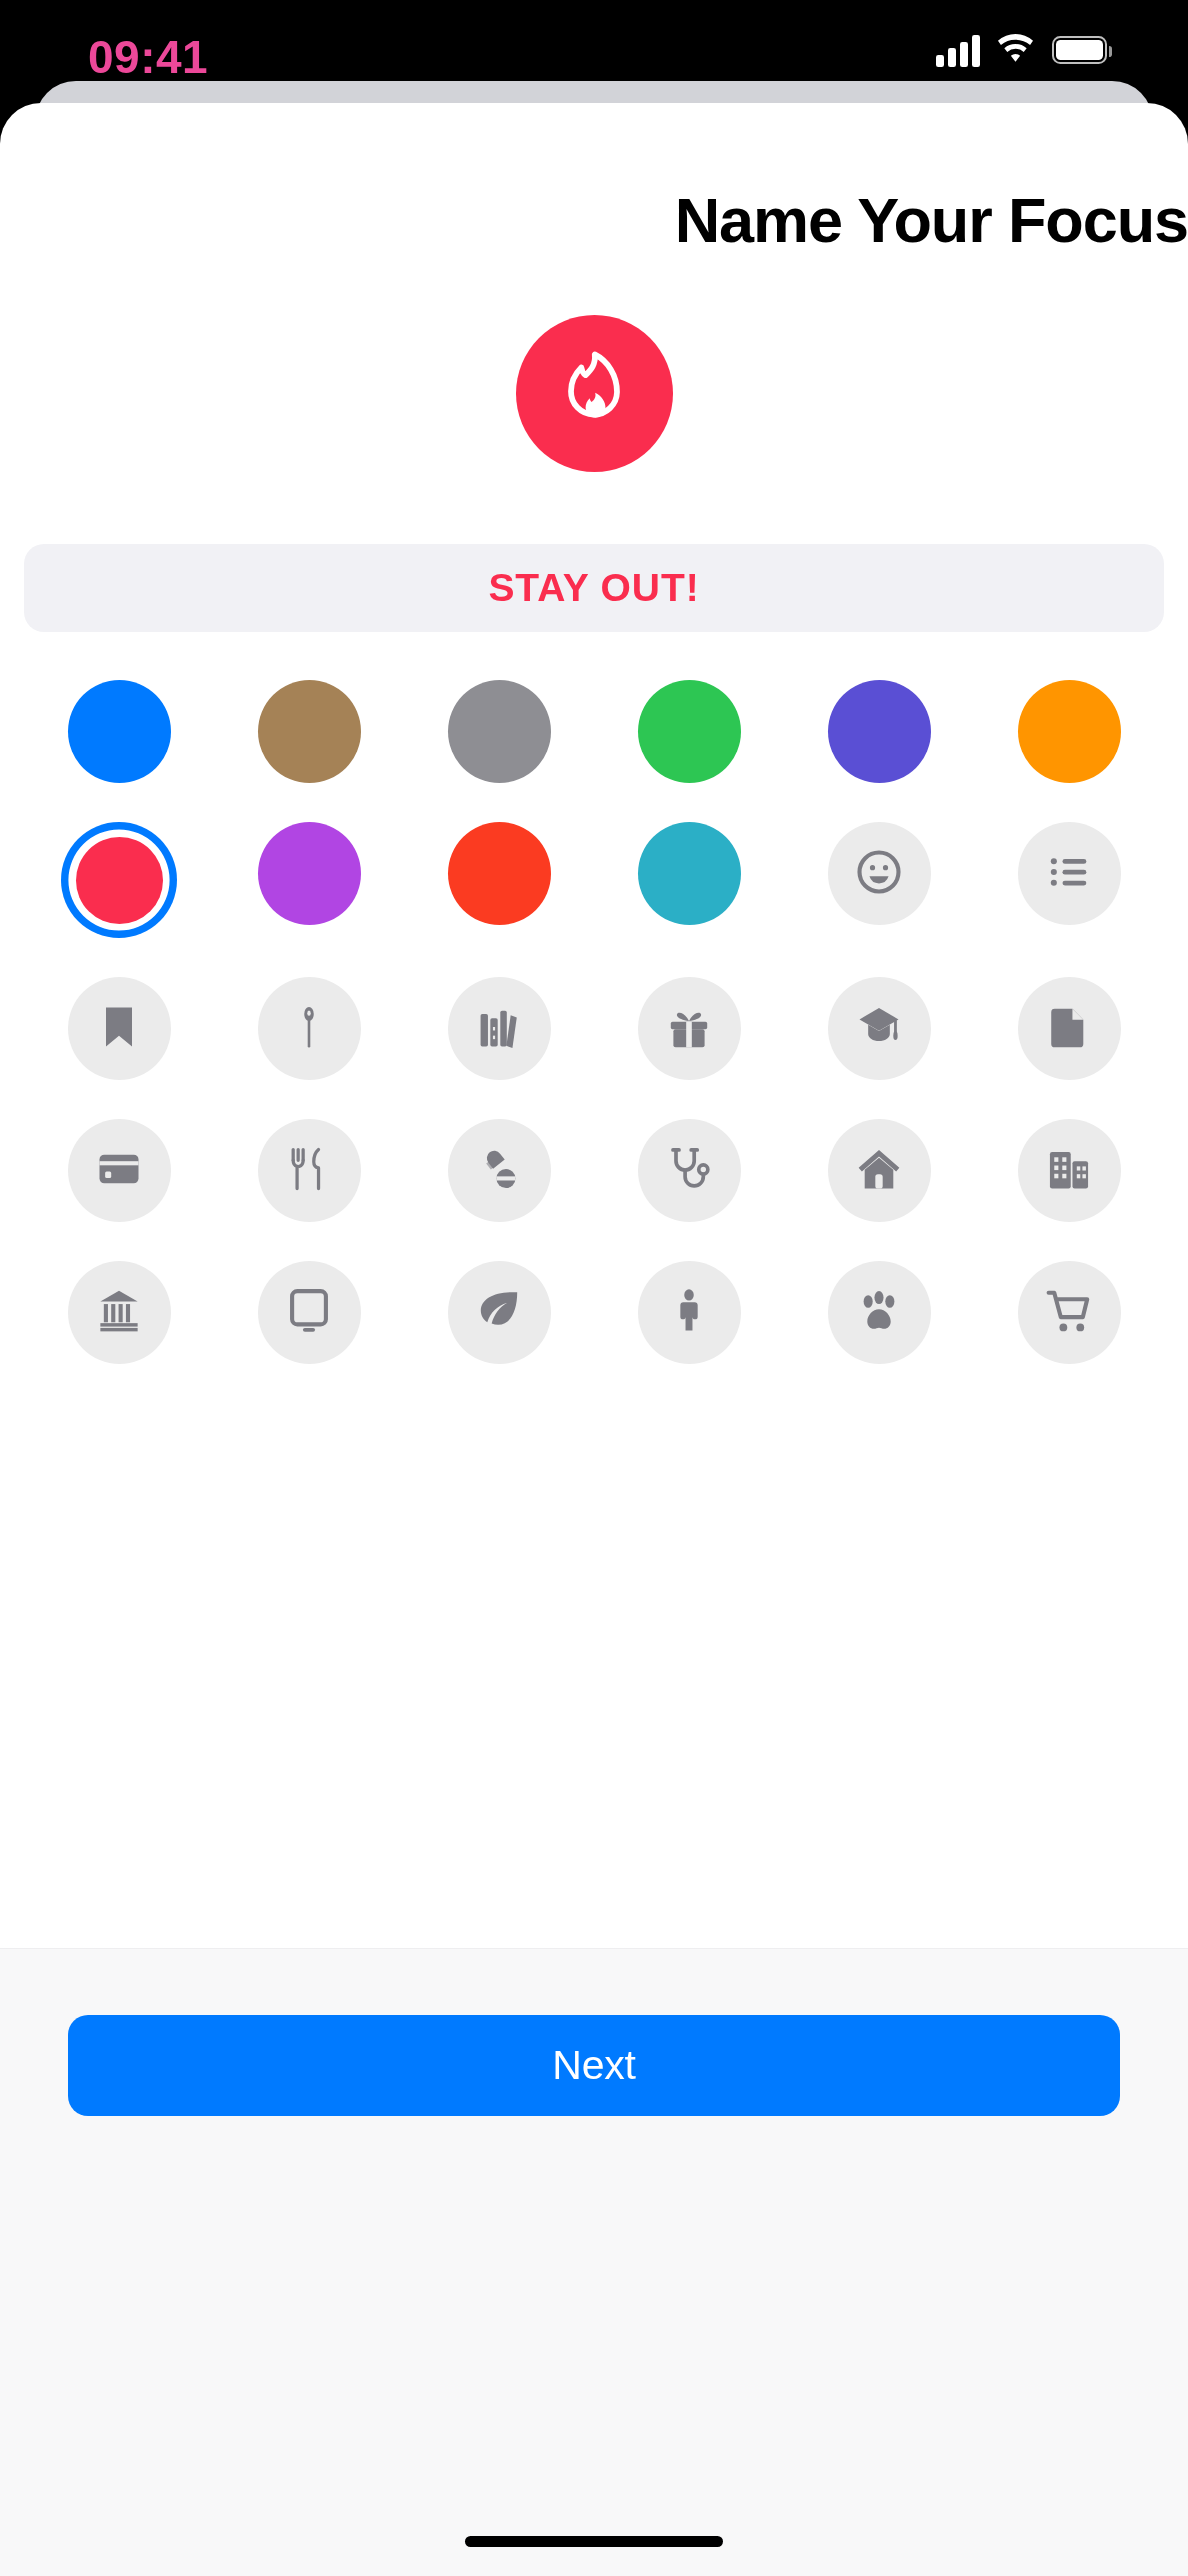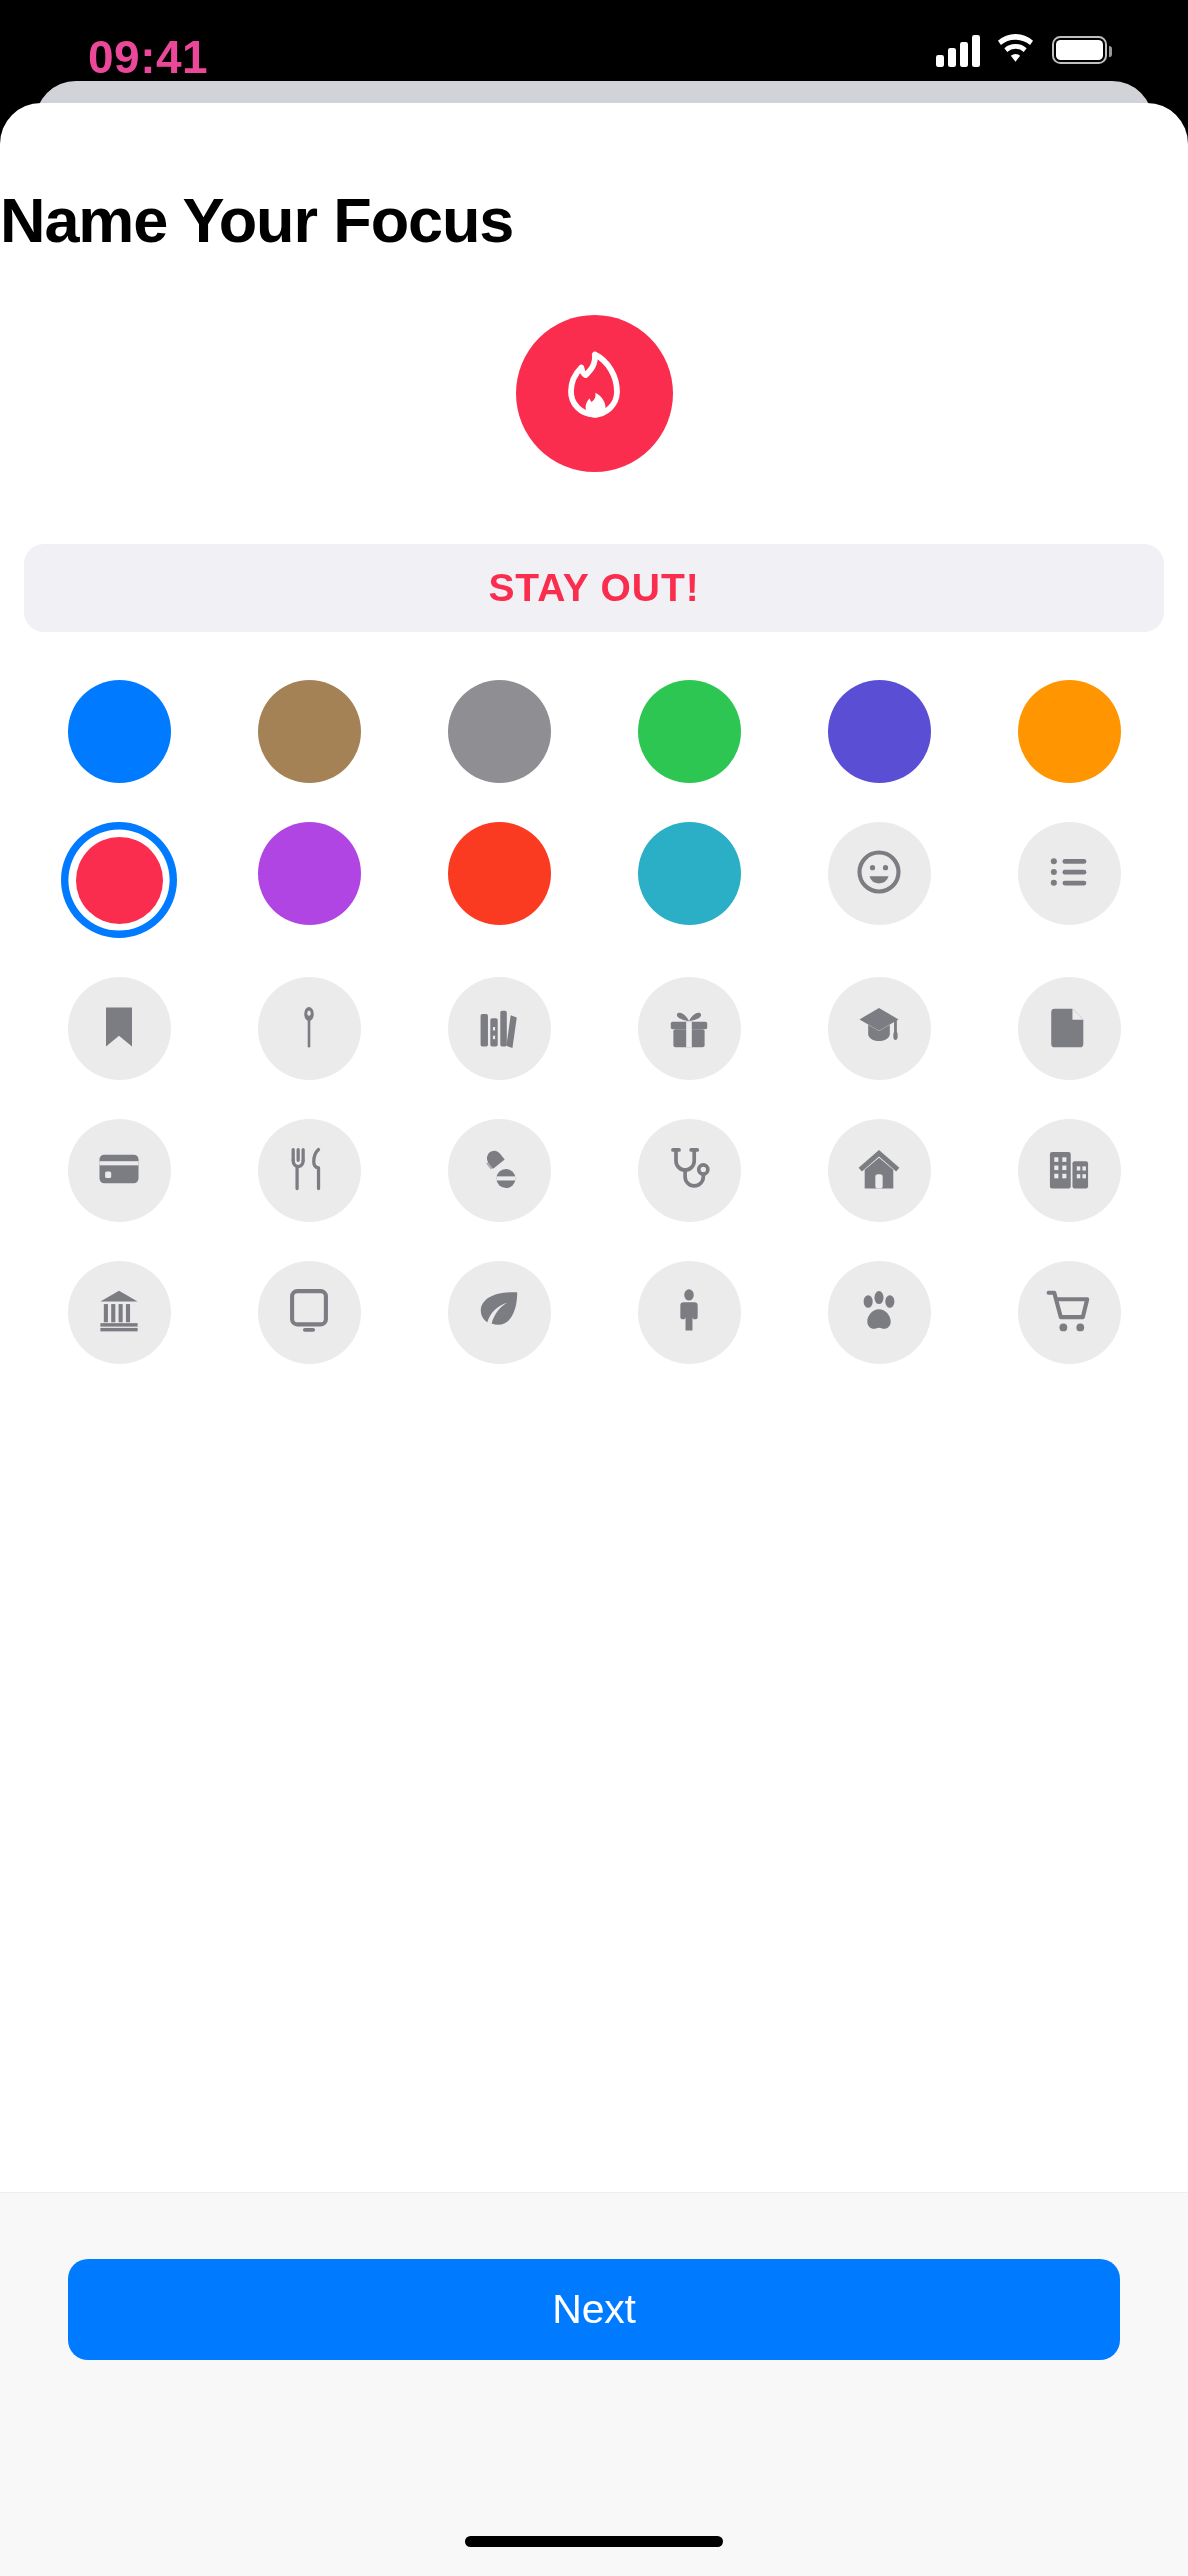--- a/index.html
+++ b/index.html
@@ -66,21 +66,21 @@
   .close-btn{
     position:absolute; right:39px; top:28px;
     width:72px; height:72px; border-radius:50%;
     background:#eeeef0; border:none; cursor:pointer;
     display:flex; align-items:center; justify-content:center;
   }
   .close-x{ width:37px; height:37px; }
 
   
   .page-title{
-    text-align:left; font-size:63px; font-weight:700;
+    text-align:right; font-size:63px; font-weight:700;
     color:#000; letter-spacing:-1.1px; margin-top:81px;
   }
 
   
   .badge-wrap{ display:flex; justify-content:center; margin-top:59px; }
   .badge{
     width:157px; height:157px; border-radius:50%;
     display:flex; align-items:center; justify-content:center;
   }
   .badge svg{ width:92px; height:92px; }
@@ -116,21 +116,21 @@
     width:116px; height:116px; background:transparent !important;
     box-shadow:inset 0 0 0 7.4px #007AFF;
     display:flex; align-items:center; justify-content:center;
   }
   .cell.selected .inner{
     width:87px; height:87px; border-radius:50%;
   }
 
   
   .footer{
-    position:absolute; left:0; bottom:0; width:1188px; height:384px;
+    position:absolute; left:0; bottom:0; width:1188px; height:628px;
     background:#f8f8f9; border-top:0.9px solid #eeeef0;
   }
   .next-btn{
     position:absolute; left:68px; top:66px;
     width:1052px; height:101px; border-radius:20px;
     background:#007AFF; border:none; cursor:pointer;
     color:#fff; font-size:41px; letter-spacing:-0.2px;
     font-family:"Liberation Sans", sans-serif;
   }
   .home-indicator{

